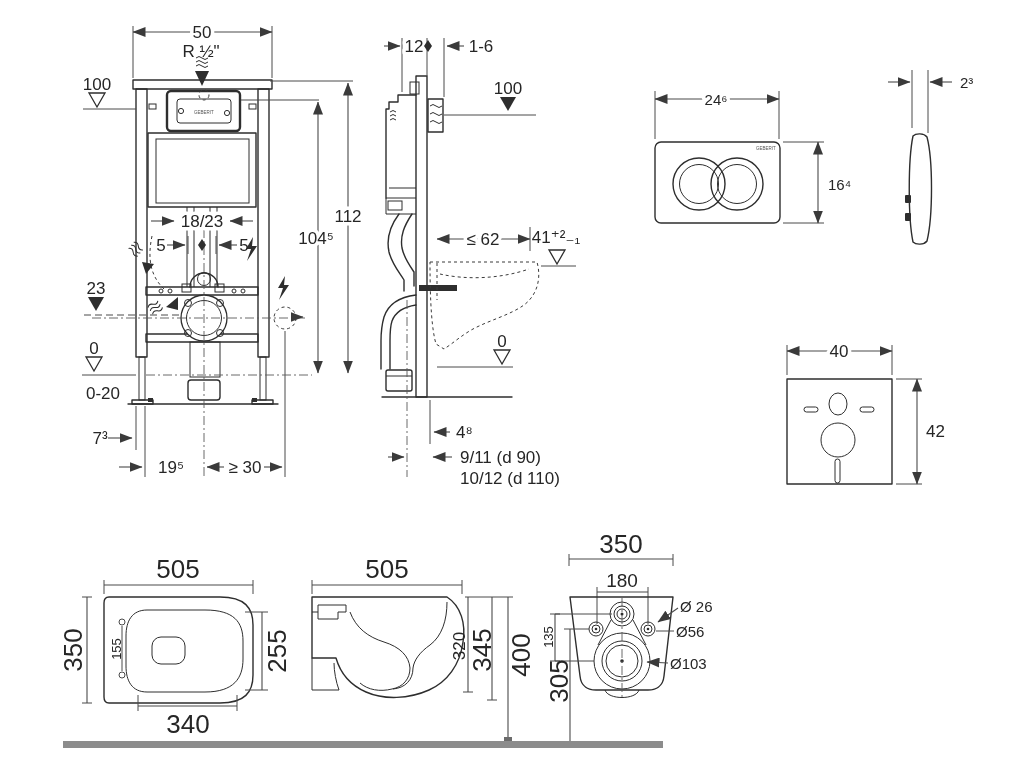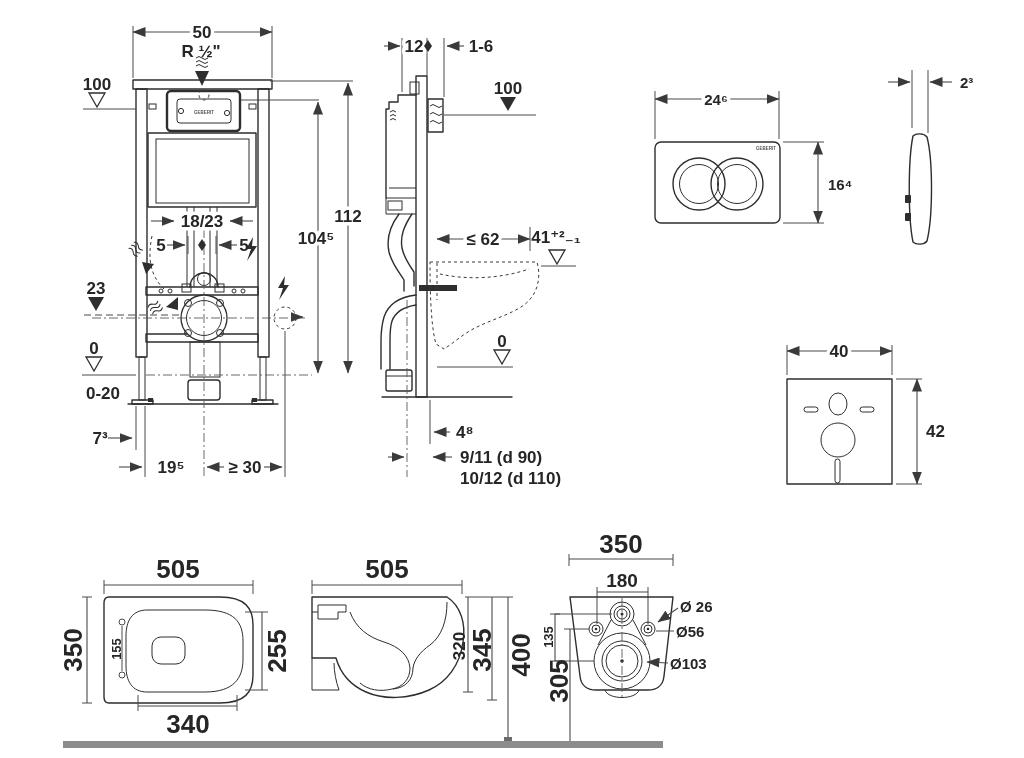--- a/index.html
+++ b/index.html
@@ -1,16 +1,16 @@
 <!DOCTYPE html>
 <html><head>
 <meta charset="utf-8">
 <style>
   html,body{margin:0;padding:0;background:#ffffff;}
-  .stage{position:relative;width:1024px;height:758px;background:#ffffff;overflow:hidden;font-weight:bold;}
+  .stage{position:relative;width:1024px;height:758px;background:#ffffff;overflow:hidden;}
   svg{position:absolute;left:0;top:0;}
   svg text{font-family:"Liberation Sans","DejaVu Sans",sans-serif;fill:#262626;
            font-size:17px;text-anchor:middle;dominant-baseline:central;}
   .big{font-size:26px}.mid{font-size:19px}.sm{font-size:13px}.med{font-size:15px}.tiny{font-size:4.5px;fill:#555}
   .start{text-anchor:start}
   .halo{paint-order:stroke;stroke:#ffffff;stroke-width:7px;stroke-linejoin:round}
   .s {stroke:#2e2e2e;fill:none;stroke-width:1.4;stroke-linejoin:round;stroke-linecap:round}
   .s1{stroke:#2e2e2e;fill:none;stroke-width:1}
   .s2{stroke:#2e2e2e;fill:none;stroke-width:2.4}
   .d {stroke:#4a4a4a;fill:none;stroke-width:1.1}

